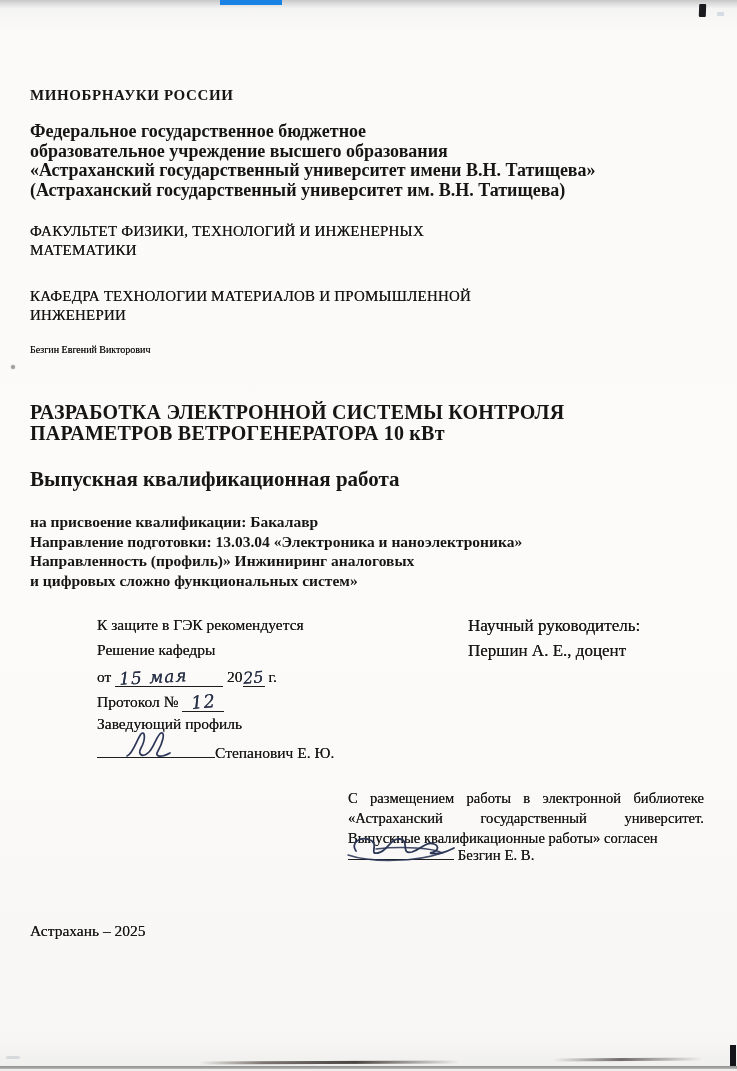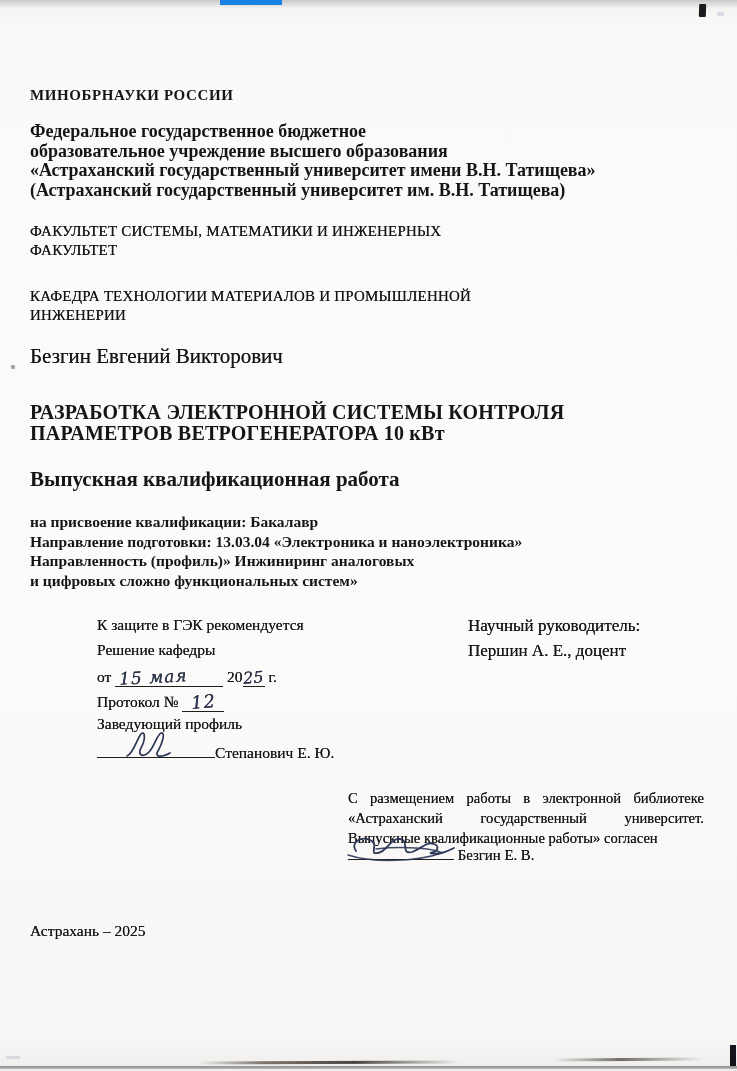--- a/index.html
+++ b/index.html
@@ -29,21 +29,21 @@
     background:linear-gradient(90deg,rgba(50,42,36,0) 0%,rgba(40,32,28,.85) 45%,rgba(50,42,36,0) 100%);}
   .smudge3{left:6px;top:1056px;width:14px;height:3px;border-radius:2px;opacity:.5;background:#b9c2c8;}
   .corner-bar{left:730px;top:1045px;width:6px;height:21px;background:#14141a;}
   .bottom-line{left:0;top:1066px;width:737px;height:3px;background:linear-gradient(180deg,#8d8d8d,#b9b9b9);}
 
   
   .ministry{top:87px;font-size:15px;letter-spacing:.6px;}
   .institution{top:122px;font-size:18px;line-height:19.5px;}
   .faculty{top:222px;font-size:15px;line-height:19px;letter-spacing:.2px;}
   .department{top:287px;font-size:15px;line-height:19px;letter-spacing:.2px;}
-  .author{top:344px;font-size:21px;}
+  .author{top:344px;font-size:10px;}
   .title{top:402px;font-size:20px;line-height:21px;letter-spacing:.2px;}
   .worktype{top:467px;font-size:21px;}
   .qualification{top:512px;font-size:15.5px;line-height:19.5px;}
   .footer-city{top:922px;font-size:15.5px;}
 
   .approval{left:97px;top:616px;width:330px;font-size:15.5px;}
   .approval .row{height:24.8px;}
   .supervisor{left:438px;top:616px;width:270px;font-size:17px;margin-left:30px;}
   .supervisor .row{height:24.8px;}
 
@@ -74,22 +74,22 @@
 <div class="abs centered ministry bold">МИНОБРНАУКИ РОССИИ</div>
 
 <div class="abs centered institution bold">
   <div>Федеральное государственное бюджетное</div>
   <div>образовательное учреждение высшего образования</div>
   <div>«Астраханский государственный университет имени В.Н. Татищева»</div>
   <div>(Астраханский государственный университет им. В.Н. Татищева)</div>
 </div>
 
 <div class="abs centered faculty soft">
-  <div>ФАКУЛЬТЕТ СИСТЕМЫ, МАТЕМАТИКИ И ИНЖЕНЕРНЫХ</div>
-  <div>ФАКУЛЬТЕТ</div>
+  <div>ФАКУЛЬТЕТ ФИЗИКИ, ТЕХНОЛОГИЙ И ИНЖЕНЕРНЫХ</div>
+  <div>МАТЕМАТИКИ</div>
 </div>
 
 <div class="abs centered department soft">
   <div>КАФЕДРА ТЕХНОЛОГИИ МАТЕРИАЛОВ И ПРОМЫШЛЕННОЙ</div>
   <div>ИНЖЕНЕРИИ</div>
 </div>
 
 <div class="abs centered author soft">Безгин Евгений Викторович</div>
 
 <div class="abs centered title bold">

